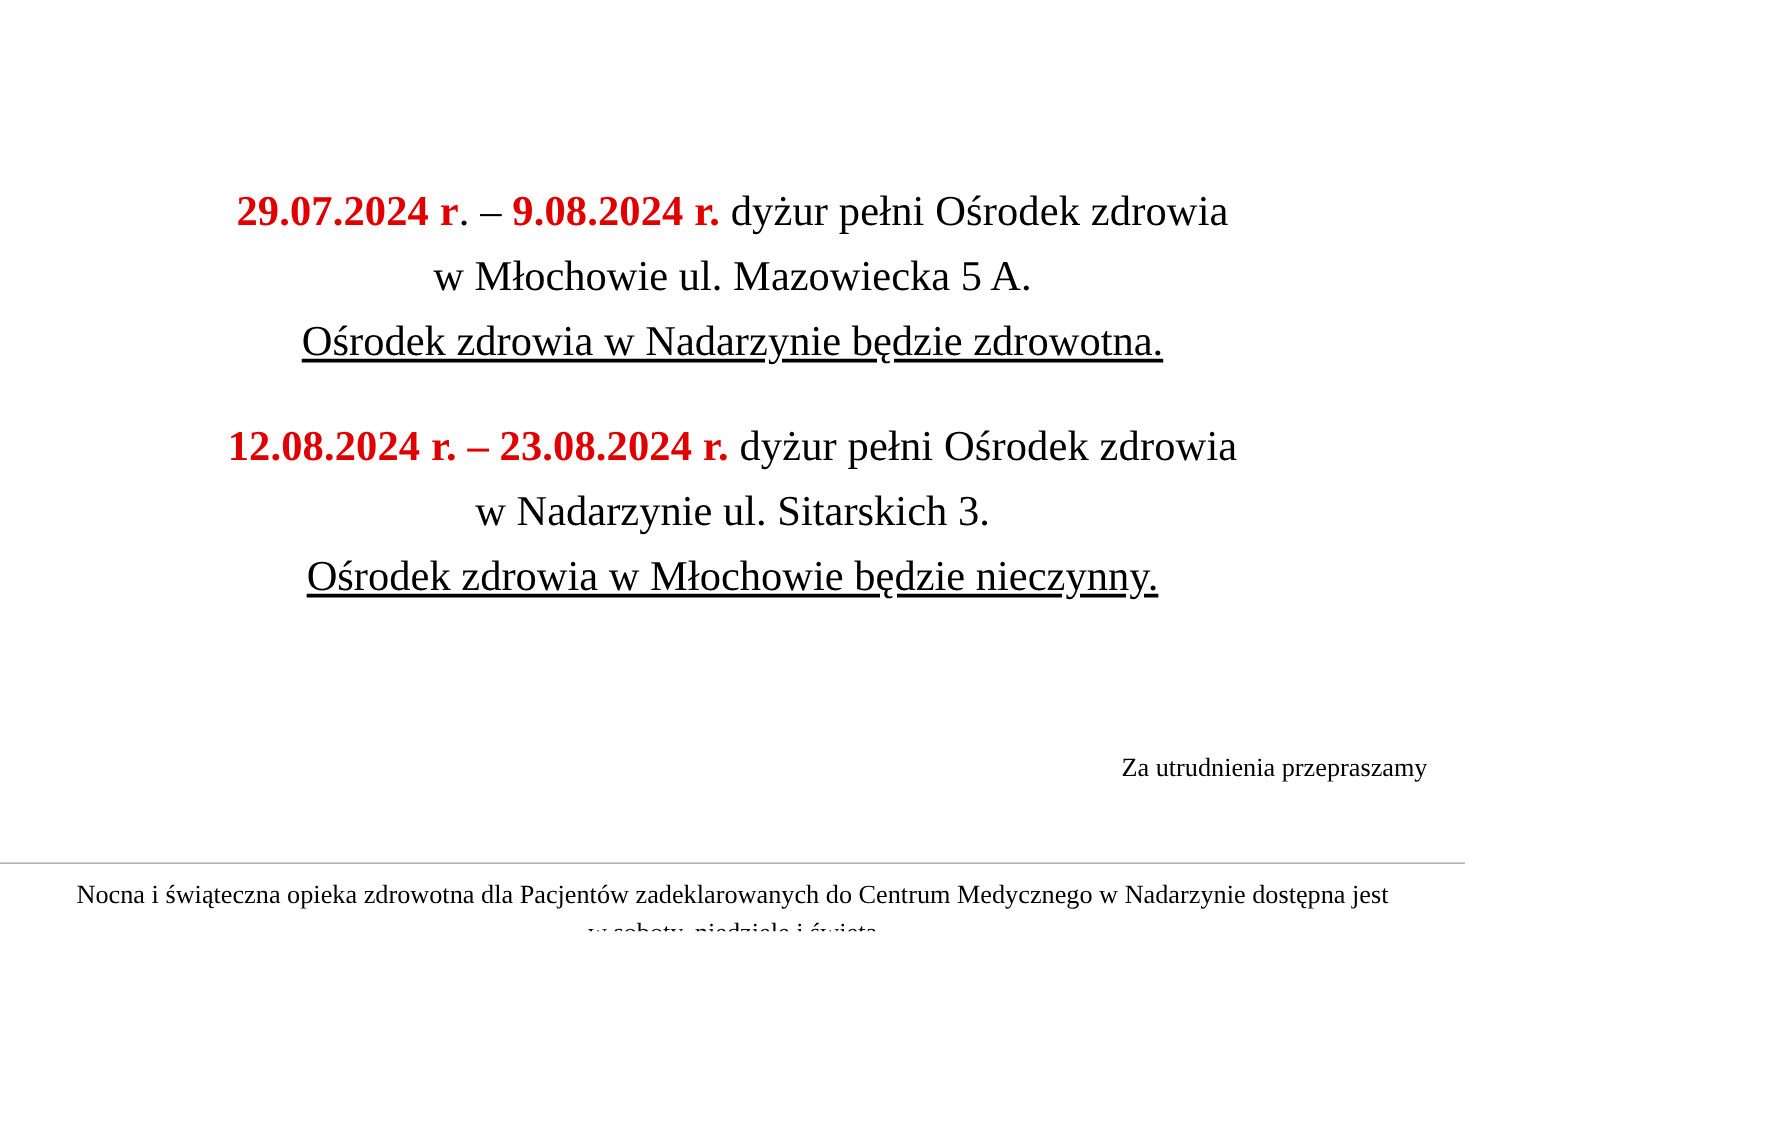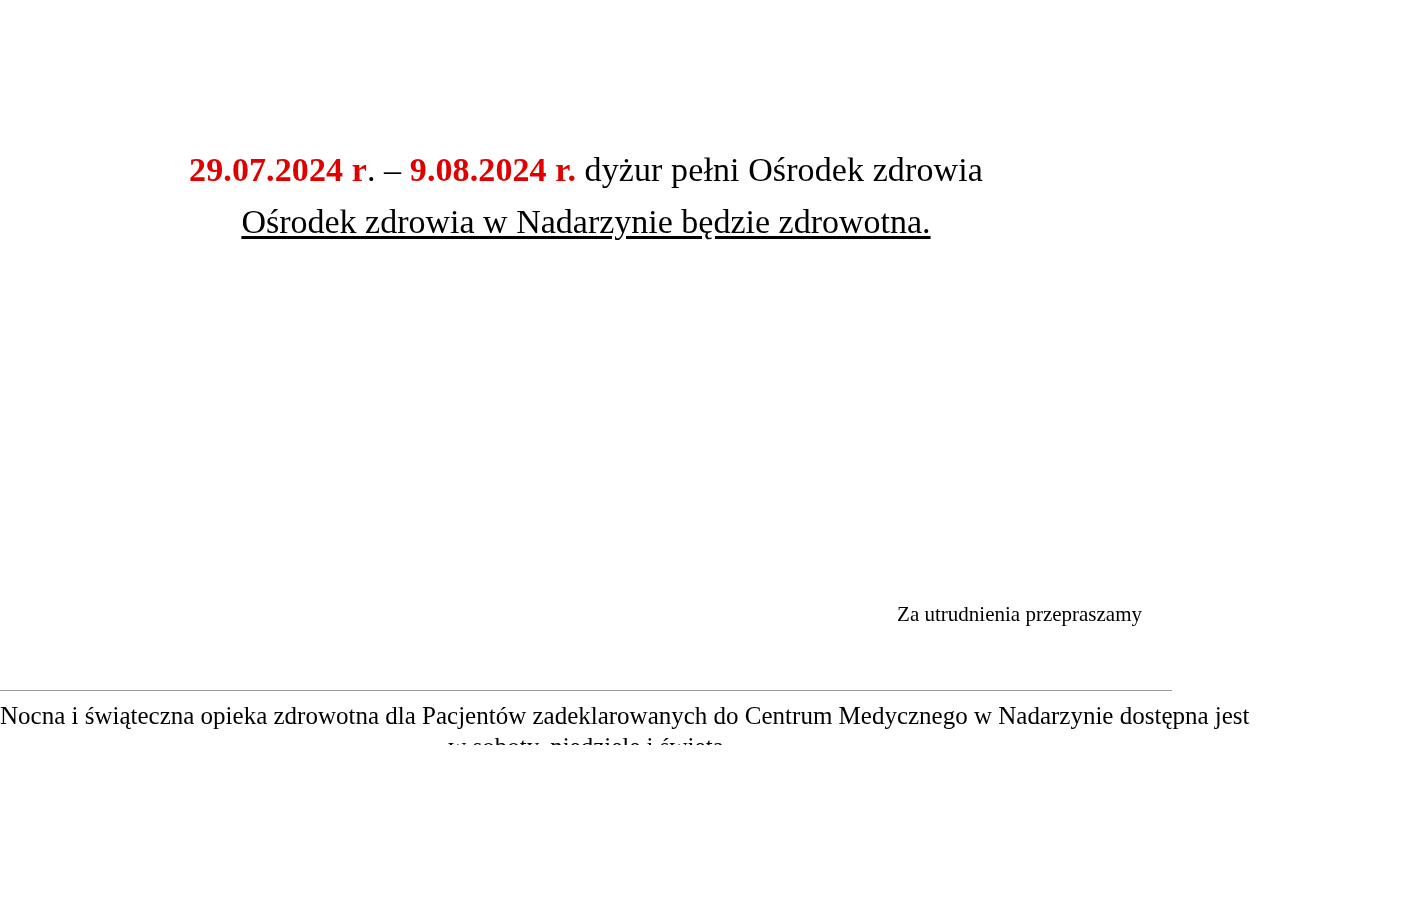--- a/index.html
+++ b/index.html
@@ -79,44 +79,58 @@
   }
 
   #footer {
     position: absolute;
     left: 0;
     right: 0;
     top: 700px;
     text-align: center;
   }
   .foot-line {
-    font-size: 25px;
+    font-size: 21px;
     line-height: 31px;
     white-space: nowrap;
   }
   .foot-line.clipped {
     
     height: 14px;
     overflow: hidden;
   }
 </style>
 </head>
 <body>
 
 <div class="page">
 
   <div class="notice-block" id="block-1">
     <div class="line l1">
       <span class="red-bold">29.07.2024 r</span><span class="blk">. – </span><span class="red-bold">9.08.2024 r.</span><span class="blk"> dyżur pełni Ośrodek zdrowia</span>
     </div>
     <div class="line">
+      <span class="blk">w Młochowie ul. Mazowiecka 5 A.</span>
+    </div>
+    <div class="line">
       <span class="blk underline">Ośrodek zdrowia w Nadarzynie będzie zdrowotna.</span>
     </div>
   </div>
 
+  <div class="notice-block" id="block-2">
+    <div class="line l1">
+      <span class="red-bold">12.08.2024 r. – 23.08.2024 r.</span><span class="blk"> dyżur pełni Ośrodek zdrowia</span>
+    </div>
+    <div class="line">
+      <span class="blk">w Nadarzynie ul. Sitarskich 3.</span>
+    </div>
+    <div class="line">
+      <span class="blk underline">Ośrodek zdrowia w Młochowie będzie nieczynny.</span>
+    </div>
+  </div>
 
   <div id="apology">Za utrudnienia przepraszamy</div>
 
   <div id="divider"></div>
 
   <div id="footer">
     <div class="foot-line">Nocna i świąteczna opieka zdrowotna dla Pacjentów zadeklarowanych do Centrum Medycznego w Nadarzynie dostępna jest</div>
     <div class="foot-line clipped">w soboty, niedziele i święta</div>
   </div>
 

